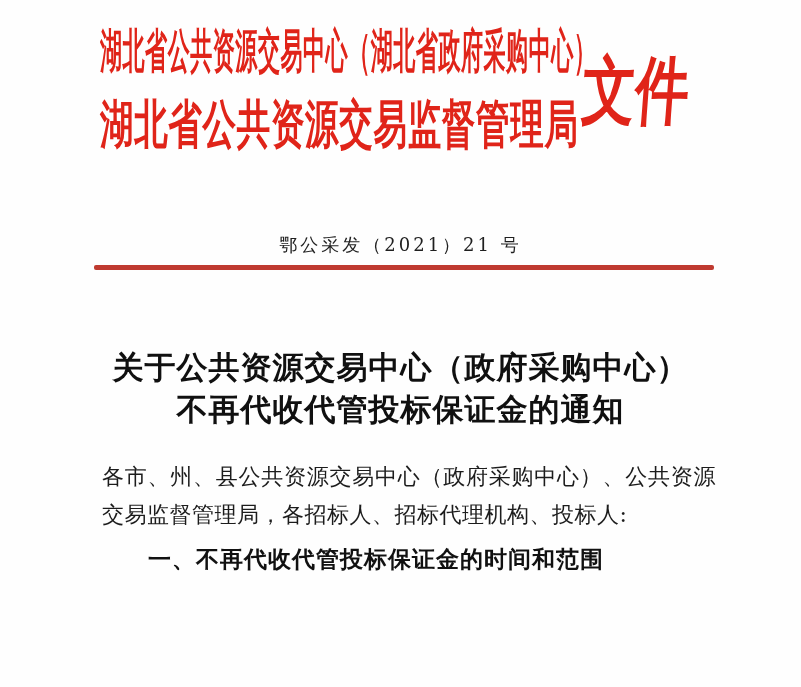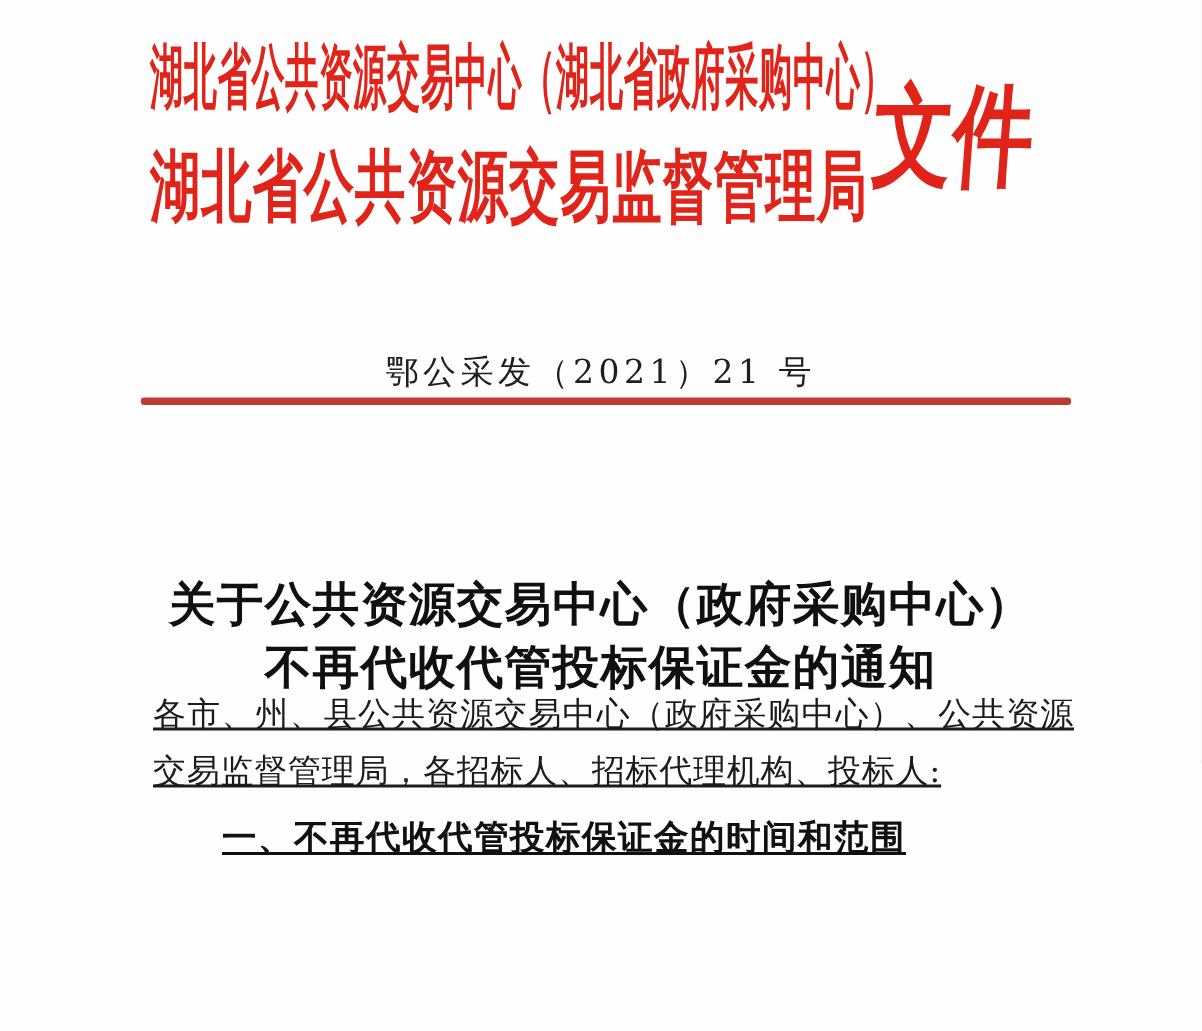--- a/index.html
+++ b/index.html
@@ -48,21 +48,21 @@
     transform-origin: left top;
     font-family: "DejaVu Serif", "Liberation Serif", serif;
   }
   
   .doc-number {
     position: absolute;
     top: 233px;
     left: 0;
     width: 100%;
     text-align: center;
-    font-size: 22px;
+    font-size: 18px;
     letter-spacing: 3px;
     color: #1f1f1f;
   }
   .red-divider {
     position: absolute;
     top: 265px;
     left: 94px;
     width: 620px;
     height: 5px;
     background: #bf3a30;
@@ -73,35 +73,34 @@
     position: absolute;
     top: 346px;
     left: 0;
     width: 100%;
     text-align: center;
     font-weight: 700;
     color: #101010;
     font-size: 31px;
     line-height: 42px;
     letter-spacing: 1px;
-    margin-top: 36px;
   }
   
   .doc-body {
     position: absolute;
     top: 458px;
     left: 102px;
     width: 614px;
     font-size: 22px;
     line-height: 38px;
     color: #1c1c1c;
     text-align: justify;
     letter-spacing: 0.5px;
   }
-  .doc-body p { margin-bottom: 6px; text-decoration: underline; }
+  .doc-body p { margin-bottom: 6px; }
   .indent { text-indent: 2em; }
   .section-heading {
     font-family: "DejaVu Sans", "Liberation Sans", sans-serif;
     font-weight: 700;
     font-size: 23px;
     letter-spacing: 1px;
     color: #111;
   }
 </style>
 </head>

